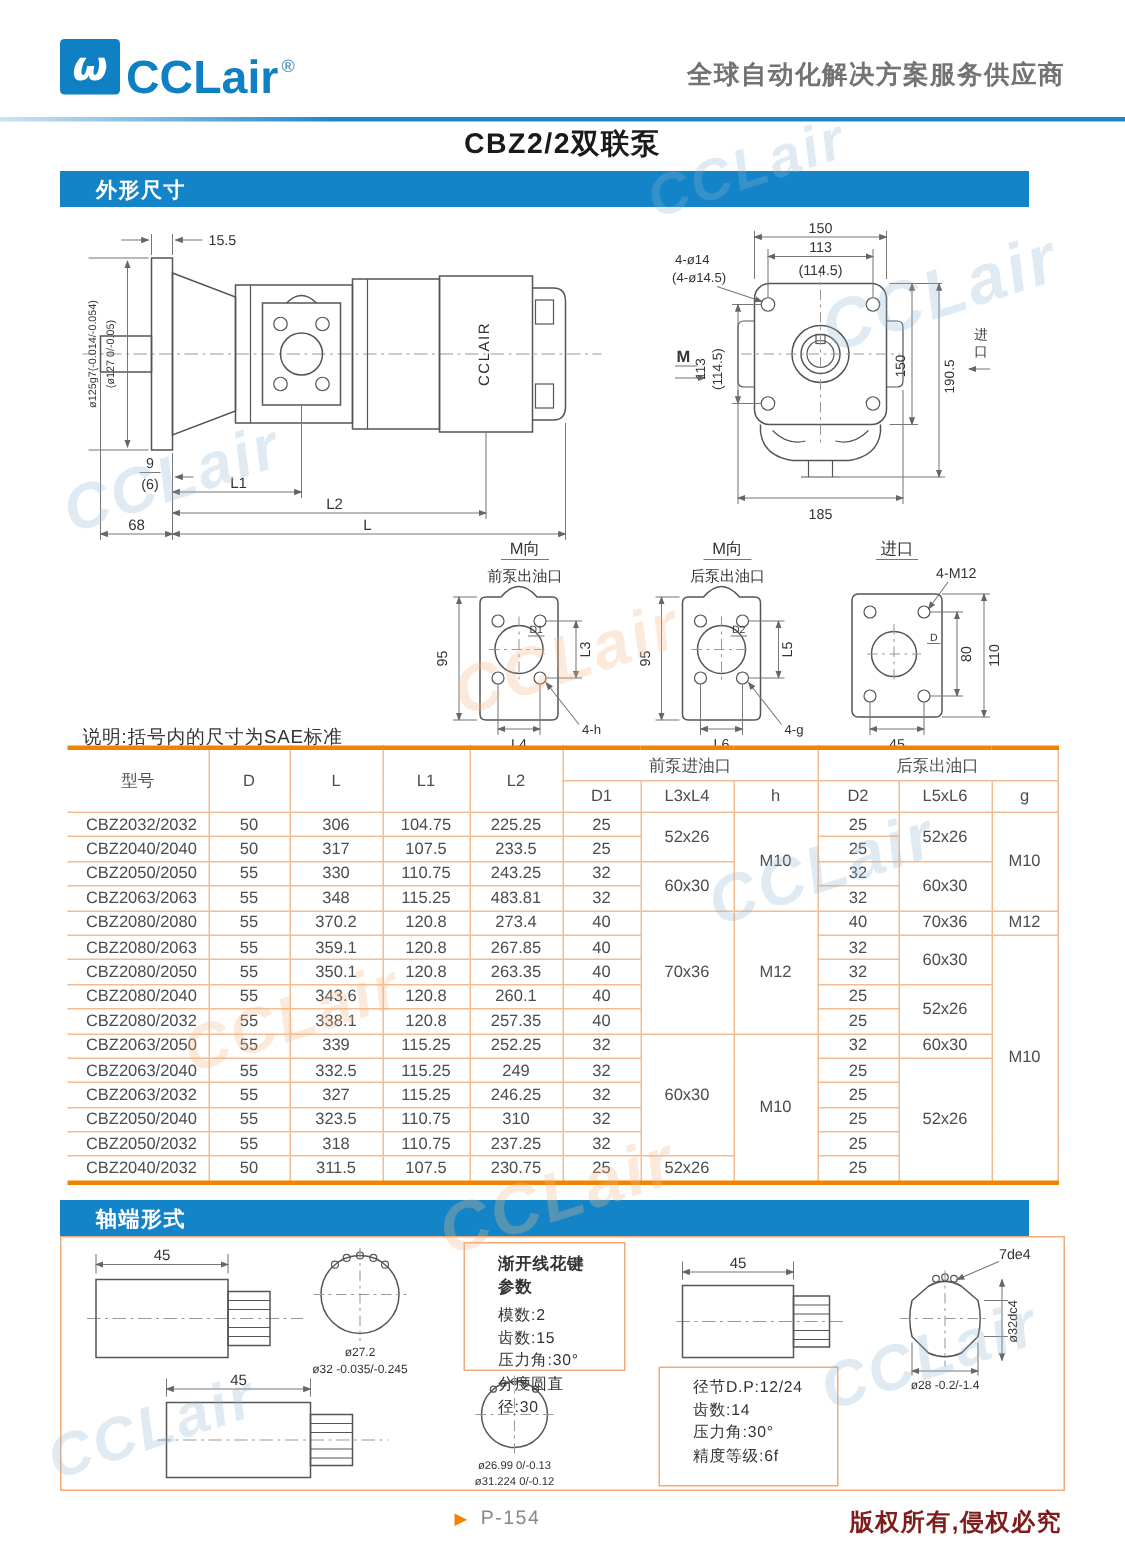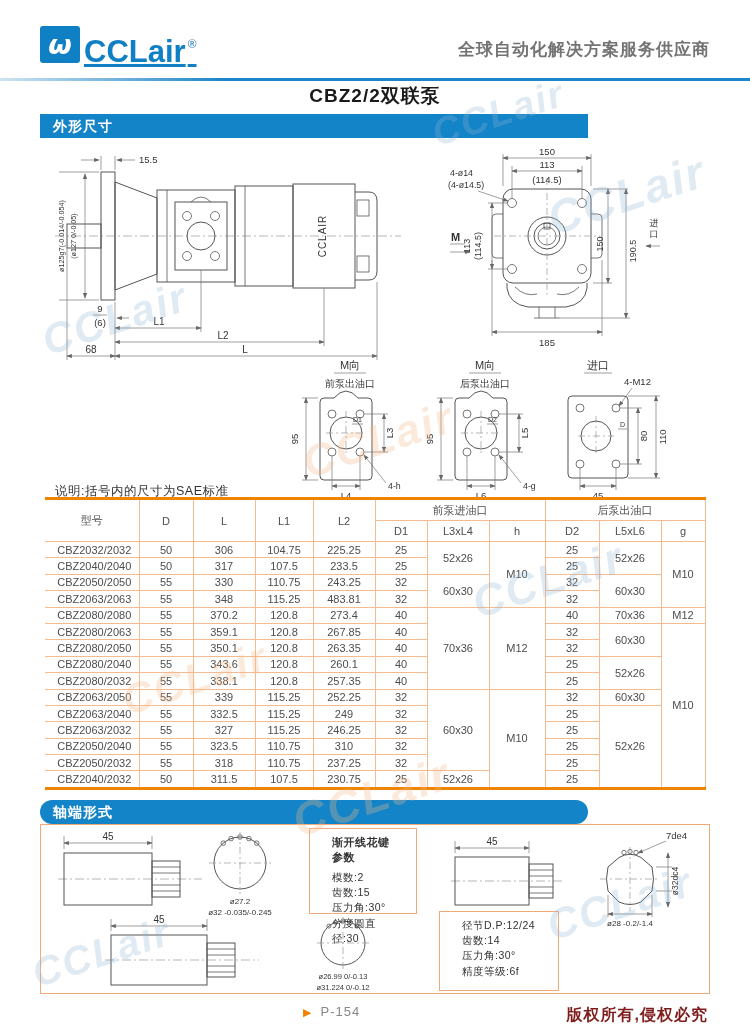--- a/index.html
+++ b/index.html
@@ -6,29 +6,29 @@
   body{width:750px;height:1035px;background:#fff;font-family:"Liberation Sans","DejaVu Sans",sans-serif;position:relative;overflow:hidden;}
   .page{position:absolute;inset:0;background:#fff;}
   
   .wm{position:absolute;font-weight:bold;font-style:italic;transform:rotate(-18deg);pointer-events:none;user-select:none;z-index:5;letter-spacing:2px;}
   .wm-blue{color:rgba(145,180,210,0.28);}
   .wm-orange{color:rgba(243,185,135,0.30);}
   
   .header{position:absolute;top:24px;left:40px;right:40px;height:48px;z-index:2;}
   .logo{position:absolute;left:0;top:2px;display:flex;align-items:flex-start;}
   .logo-mark{width:40px;height:37px;background:#1080c5;border-radius:3px;color:#fff;display:flex;align-items:center;justify-content:center;font-family:"DejaVu Sans",sans-serif;font-size:27px;font-style:italic;font-weight:bold;line-height:1;}
-  .logo-text{color:#1080c5;font-size:31px;font-weight:bold;margin-left:4px;letter-spacing:0px;line-height:37px;text-decoration:underline;}
+  .logo-text{color:#1080c5;font-size:31px;font-weight:bold;margin-left:4px;letter-spacing:0px;line-height:37px;}
   .logo-text sup{font-size:12px;color:#5e9cc6;margin-left:2px;vertical-align:14px;font-weight:bold;}
   .tagline{position:absolute;right:0;top:14px;color:#737373;font-size:17px;font-weight:bold;letter-spacing:1px;}
   .header-rule{position:absolute;top:78px;left:0;width:750px;height:3px;background:linear-gradient(to right,#cfe3f2,#1b86c8 30%,#1b86c8);z-index:2;}
   .page-title{position:absolute;top:83px;left:0;width:750px;text-align:center;font-size:19px;font-weight:bold;color:#1a1a1a;letter-spacing:1px;z-index:2;}
   
-  .section-bar{position:absolute;left:40px;width:548px;height:24px;background:#1484c8;color:#fff;font-size:14px;font-weight:bold;line-height:24px;padding-left:13px;box-sizing:border-box;letter-spacing:1px;z-index:3;}
+  .section-bar{position:absolute;left:40px;width:646px;height:24px;background:#1484c8;color:#fff;font-size:14px;font-weight:bold;line-height:24px;padding-left:24px;box-sizing:border-box;letter-spacing:1px;z-index:3;}
   #bar1{top:114px;}
-  #bar2{top:800px;border-radius:12px;}
+  #bar2{top:800px;}
   
   svg{overflow:visible;}
   svg .ol{stroke:#555;stroke-width:1;fill:none;}
   svg .ol2{stroke:#555;stroke-width:0.8;fill:none;}
   svg .dim{stroke:#777;stroke-width:0.7;fill:none;}
   svg .cl{stroke:#999;stroke-width:0.7;fill:none;stroke-dasharray:9 3 2 3;}
   svg .dash{stroke:#999;stroke-width:0.7;fill:none;stroke-dasharray:7 3 2 3;}
   svg text{fill:#333;font-family:"Liberation Sans","DejaVu Sans",sans-serif;}
   .dwg{position:absolute;z-index:2;}
   .note{position:absolute;left:55px;top:447px;font-size:12.5px;color:#333;z-index:2;letter-spacing:0.5px;margin-top:36px;}

